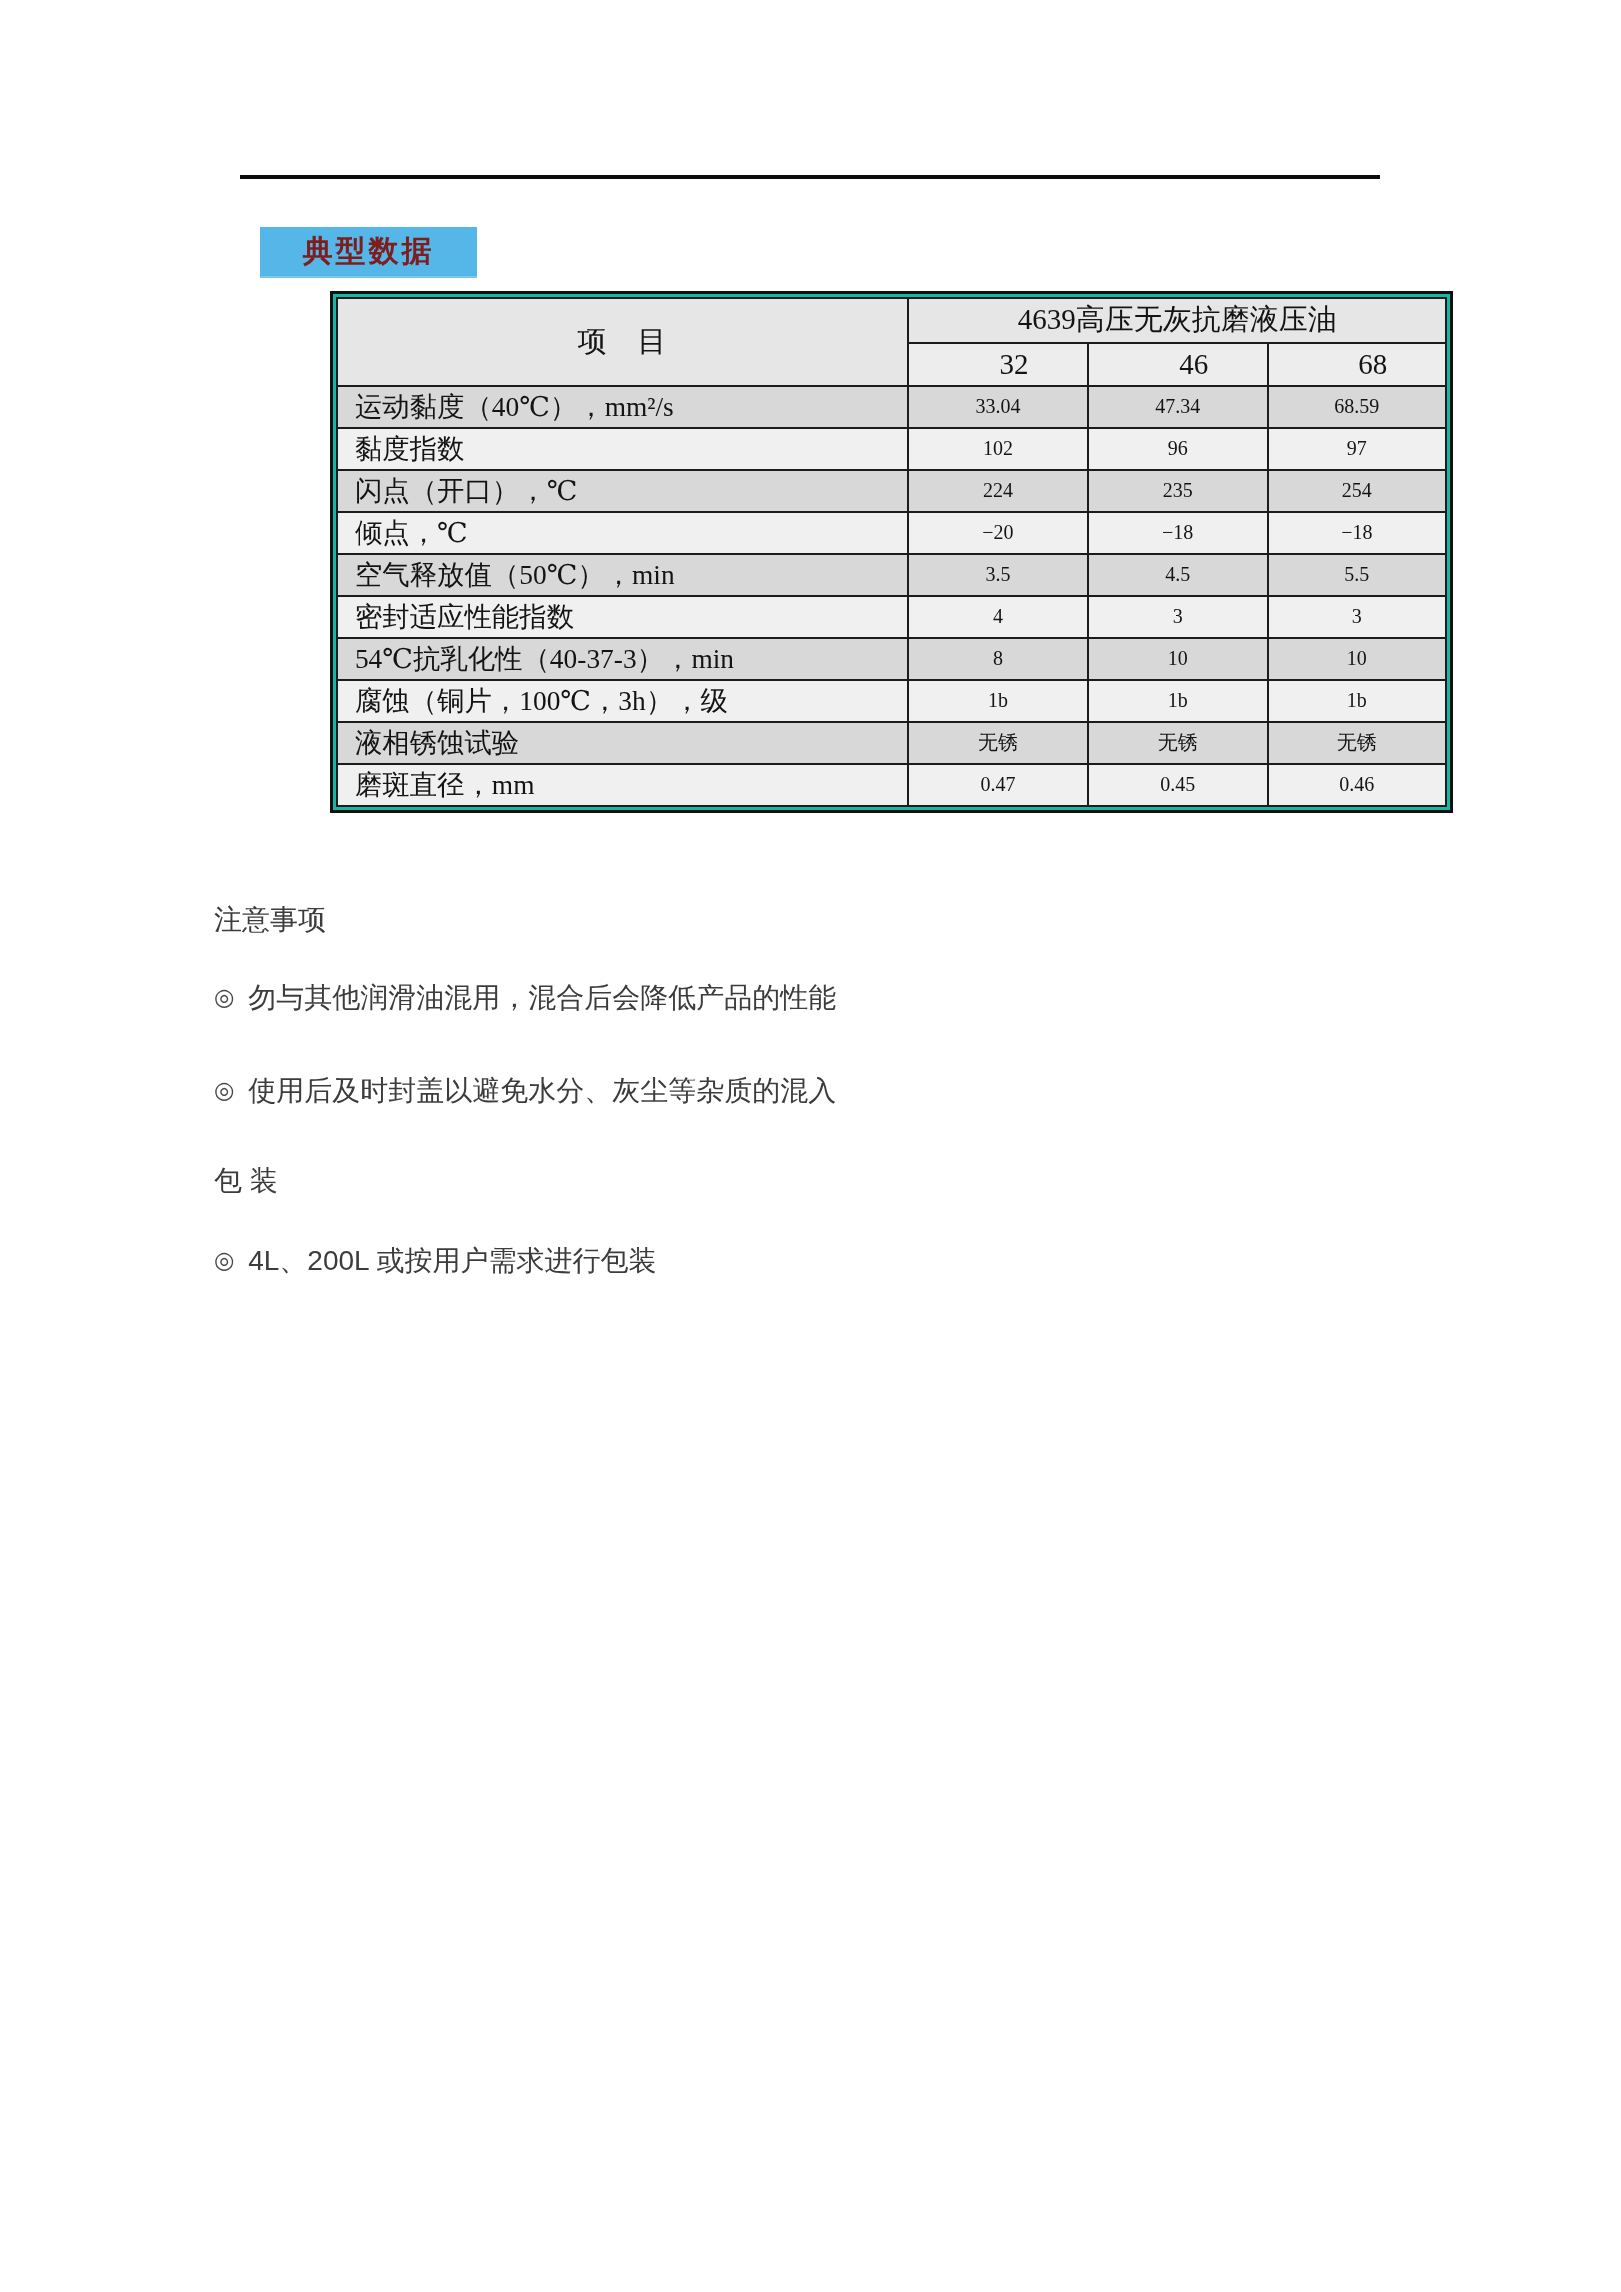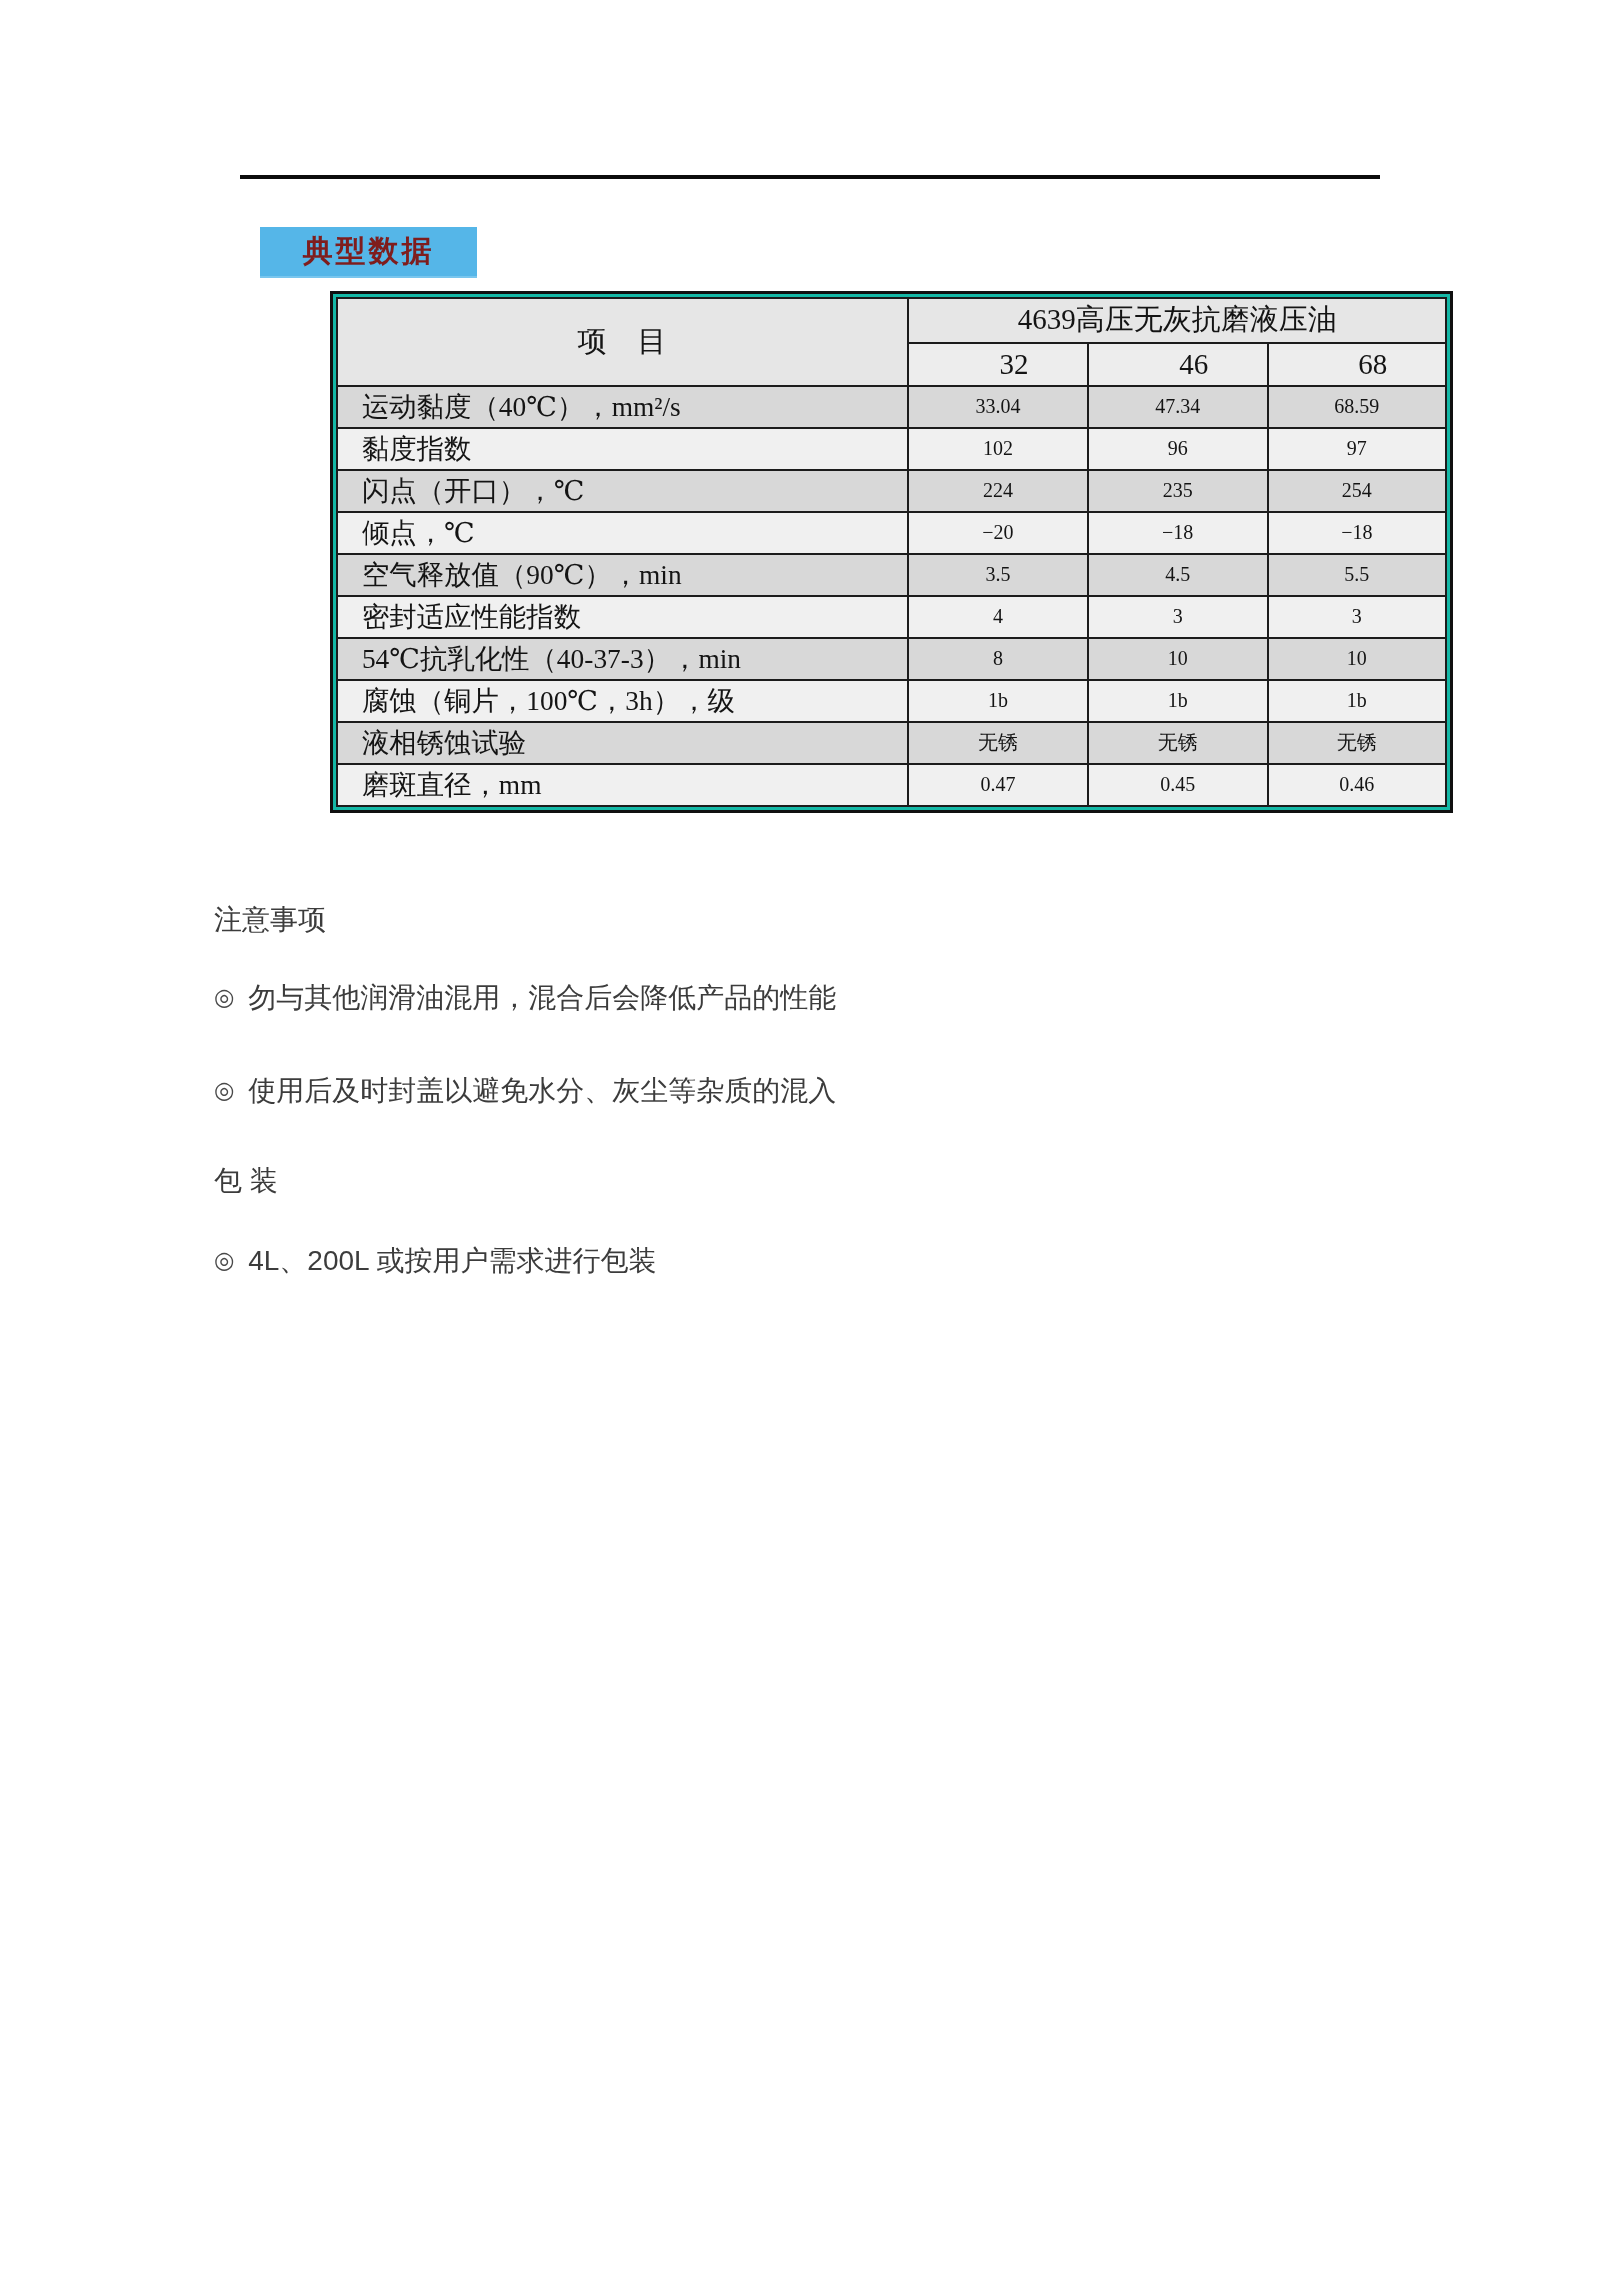--- a/index.html
+++ b/index.html
@@ -46,21 +46,21 @@
     text-align: center; vertical-align: middle;
     font-weight: normal;
   }
   .col-item  { width: 51.5%; }
   .col-grade { width: 16.2%; }
   tr.hrow1 th { height: 45px; background: #e6e6e6; font-size: 29px; }
   tr.hrow2 th { height: 43px; background: #ededed; font-size: 29px; padding-left: 32px; }
   th.item-head { background: #e6e6e6; font-size: 29px; letter-spacing: 1px; }
   tr.drow td { height: 42px; font-size: 20px; }
   tr.drow td.lbl {
-    text-align: left; padding-left: 24px; font-size: 27.4px;
+    text-align: left; padding-left: 17px; font-size: 27.4px;
   }
   tr.dark  td { background: #d8d8d8; }
   tr.light td { background: #f0f0f0; }
 
   .sec {
     position: absolute; left: 214px;
     font-size: 28px; color: #3c3c3c;
     white-space: pre; line-height: 33px;
   }
   .bullet-line { display: flex; align-items: center; }
@@ -122,21 +122,21 @@
           <td>235</td>
           <td>254</td>
         </tr>
         <tr class="drow light">
           <td class="lbl">倾点，℃</td>
           <td>−20</td>
           <td>−18</td>
           <td>−18</td>
         </tr>
         <tr class="drow dark">
-          <td class="lbl">空气释放值（90℃），min</td>
+          <td class="lbl">空气释放值（50℃），min</td>
           <td>3.5</td>
           <td>4.5</td>
           <td>5.5</td>
         </tr>
         <tr class="drow light">
           <td class="lbl">密封适应性能指数</td>
           <td>4</td>
           <td>3</td>
           <td>3</td>
         </tr>

